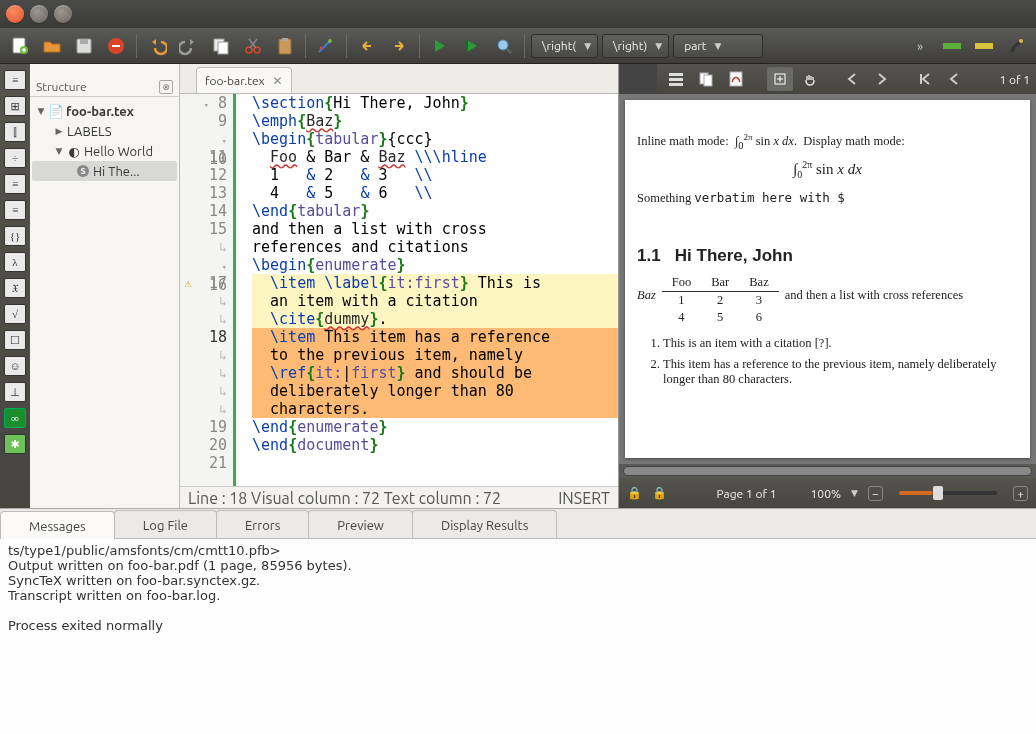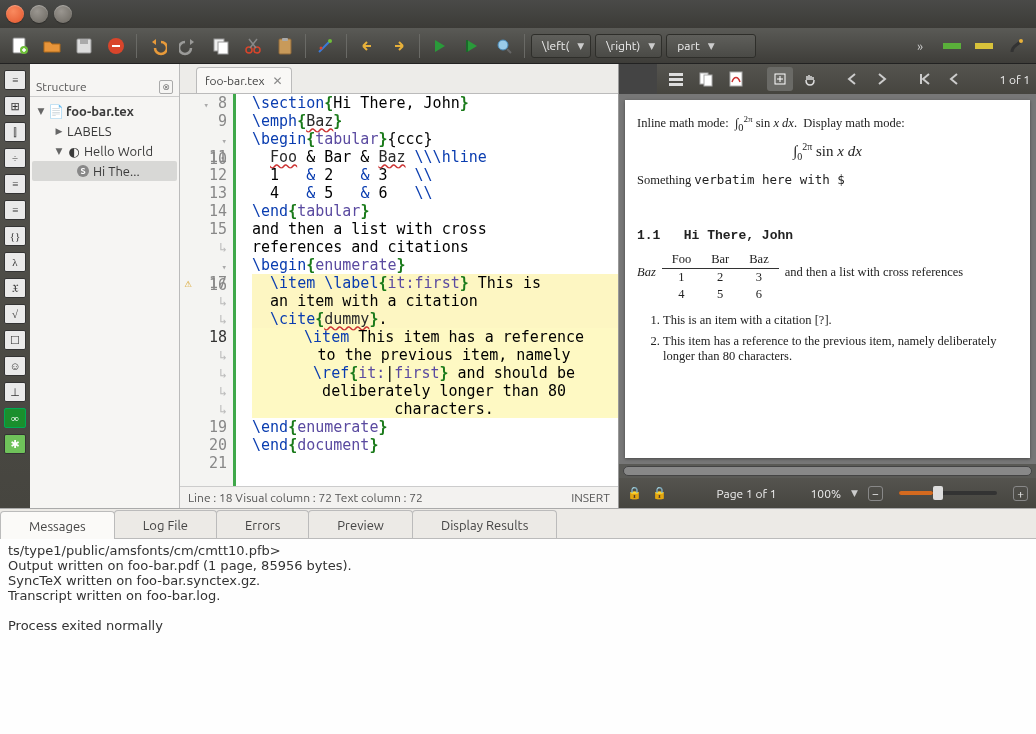--- a/index.html
+++ b/index.html
@@ -36,27 +36,27 @@
 .gutter-b { width: 40px; background: #f4f4f2; text-align: right; padding-right: 6px; color: #888; border-right: 3px solid #3fa84a; }
 .gutter-b .ln { height: 18px; }
 .gutter-a .ln { height: 18px; display:flex; align-items:center; justify-content:center; }
 .code { flex: 1; padding-left: 16px; white-space: pre; overflow: hidden; }
 .code .row { height: 18px; }
 .kw { color: #0a3db0; }
 .br { color: #1a7a1a; font-weight: bold; }
 .str { color: #5a4aa0; }
 .err { color: #2a2a2a; text-decoration: underline wavy #c33; text-decoration-skip-ink: none; }
 .hl-yellow { background: #fdf6c2; }
-.hl-blue { background: #fef9c3; text-align: center; }
-.statusline { height: 22px; border-top: 1px solid #ccc; background: #f3f2f0; font-size: 12px; color: #555; display: flex; align-items: center; padding: 0 8px; justify-content: space-between; }
+.hl-blue { background: #fdba74; }
+.statusline { height: 22px; border-top: 1px solid #ccc; background: #f3f2f0; font-size: 16px; color: #555; display: flex; align-items: center; padding: 0 8px; justify-content: space-between; }
 .preview { width: 418px; border-left: 1px solid #999; display: flex; flex-direction: column; background: #444; }
 .pv-toolbar { height: 30px; background: linear-gradient(#55544f,#46453f); display: flex; align-items: center; padding: 0 6px; gap: 4px; color: #eee; font-size: 12px; margin-left: 38px; }
 .pv-toolbar .pbtn { width: 26px; height: 24px; display: flex; align-items: center; justify-content: center; border-radius: 3px; }
 .pv-page { flex: 1; background: #777; padding: 6px; overflow: hidden; }
-.pv-paper { background: #fff; width: 100%; height: 100%; box-shadow: 0 1px 3px rgba(0,0,0,.4); padding: 14px 12px; font-family: "Latin Modern", "Times New Roman", serif; font-size: 12.5px; color: #222; overflow: hidden; }
+.pv-paper { background: #fff; width: 100%; height: 100%; box-shadow: 0 1px 3px rgba(0,0,0,.4); padding: 32px 12px; font-family: "Latin Modern", "Times New Roman", serif; font-size: 12.5px; color: #222; overflow: hidden; }
 .pv-footer { height: 30px; background: linear-gradient(#55544f,#46453f); display: flex; align-items: center; padding: 0 8px; gap: 10px; color: #eee; font-size: 12px; }
 .pv-slider { flex:1; height:4px; background:#333; border-radius:2px; position:relative; margin:0 6px; }
 .pv-slider::after { content:""; position:absolute; left:35%; top:-5px; width:10px; height:14px; background:#ddd; border-radius:2px; }
 .pv-slider::before{ content:""; position:absolute; left:0; top:0; width:35%; height:4px; background:#d46a1f; border-radius:2px;}
 .bottom { height: 226px; background: #f6f5f3; border-top: 1px solid #aaa; display: flex; flex-direction: column; }
 .bottom-tabs { height: 30px; display: flex; align-items: flex-end; background: #eceae6; border-bottom: 1px solid #bbb; }
 .btab { height: 28px; border: 1px solid #bbb; border-bottom: none; border-radius: 4px 4px 0 0; padding: 0 28px; display: flex; align-items: center; font-size: 13px; color: #444; background: #eceae6; margin-right: -1px; }
 .btab.active { background: #fbfaf8; position: relative; top: 1px; }
 .log { flex: 1; background: #fefefe; padding: 4px 8px; font-size: 13px; color: #333; font-family: "DejaVu Sans", sans-serif; overflow: hidden; }
 svg { display: block; }
@@ -164,21 +164,21 @@
       </svg>
     </div>
   <div class="tbtn">
       <svg width="20" height="20">
         <circle cx="9" cy="9" r="5" fill="#9acbe8" stroke="#4a8ab8"></circle>
         <path d="M13 13l4 4" stroke="#666" stroke-width="2"></path>
       </svg>
     </div>
   <div class="tsep"></div>
   <div class="combo">
-      <span>\left(</span>
+      <span>\right(</span>
       <span class="chev">▼</span>
     </div>
   <div class="combo">
       <span>\right)</span>
       <span class="chev">▼</span>
     </div>
   <div class="combo" style="min-width:90px">
       <span>part</span>
       <span class="chev">▼</span>
     </div>
@@ -377,21 +377,21 @@
         </div>
       <div style="flex:1"></div>
       <span>1 of 1</span>
     </div>
     <div class="pv-page">
       <div class="pv-paper">
         <div><span>Inline math mode:</span>&nbsp; <span style="font-family:serif">∫<sub>0</sub><sup style="font-size:9px">2π</sup> sin <i>x dx</i>.</span>&nbsp; <span>Display math mode:</span></div>
         <div style="text-align:center;margin:8px 0 10px;font-family:serif;font-size:15px">∫<sub style="font-size:10px">0</sub><sup style="font-size:10px">2π</sup> sin <i>x dx</i></div>
         <div style="font-family:serif"><span>Something </span><span style="font-family:monospace">verbatim here with $</span></div>
         <div style="height:40px"></div>
-        <div style="font-family:Liberation Mono, monospace;font-size:13px"><b><span>1.1</span>&nbsp;&nbsp;&nbsp;<span>Hi There, John</span></b></div>
+        <div style="font-family:Liberation Sans, sans-serif;font-size:17px"><b><span>1.1</span>&nbsp;&nbsp;&nbsp;<span>Hi There, John</span></b></div>
         <div style="display:flex;align-items:flex-start;margin-top:8px;gap:6px">
           <span style="font-style:italic;font-family:serif;margin-top:14px">Baz</span>
           <table class="tbltex">
             <tbody>
                 <tr>
                   <td>Foo</td>
                   <td>Bar</td>
                   <td>Baz</td>
                 </tr>
             <tr class="hline">

